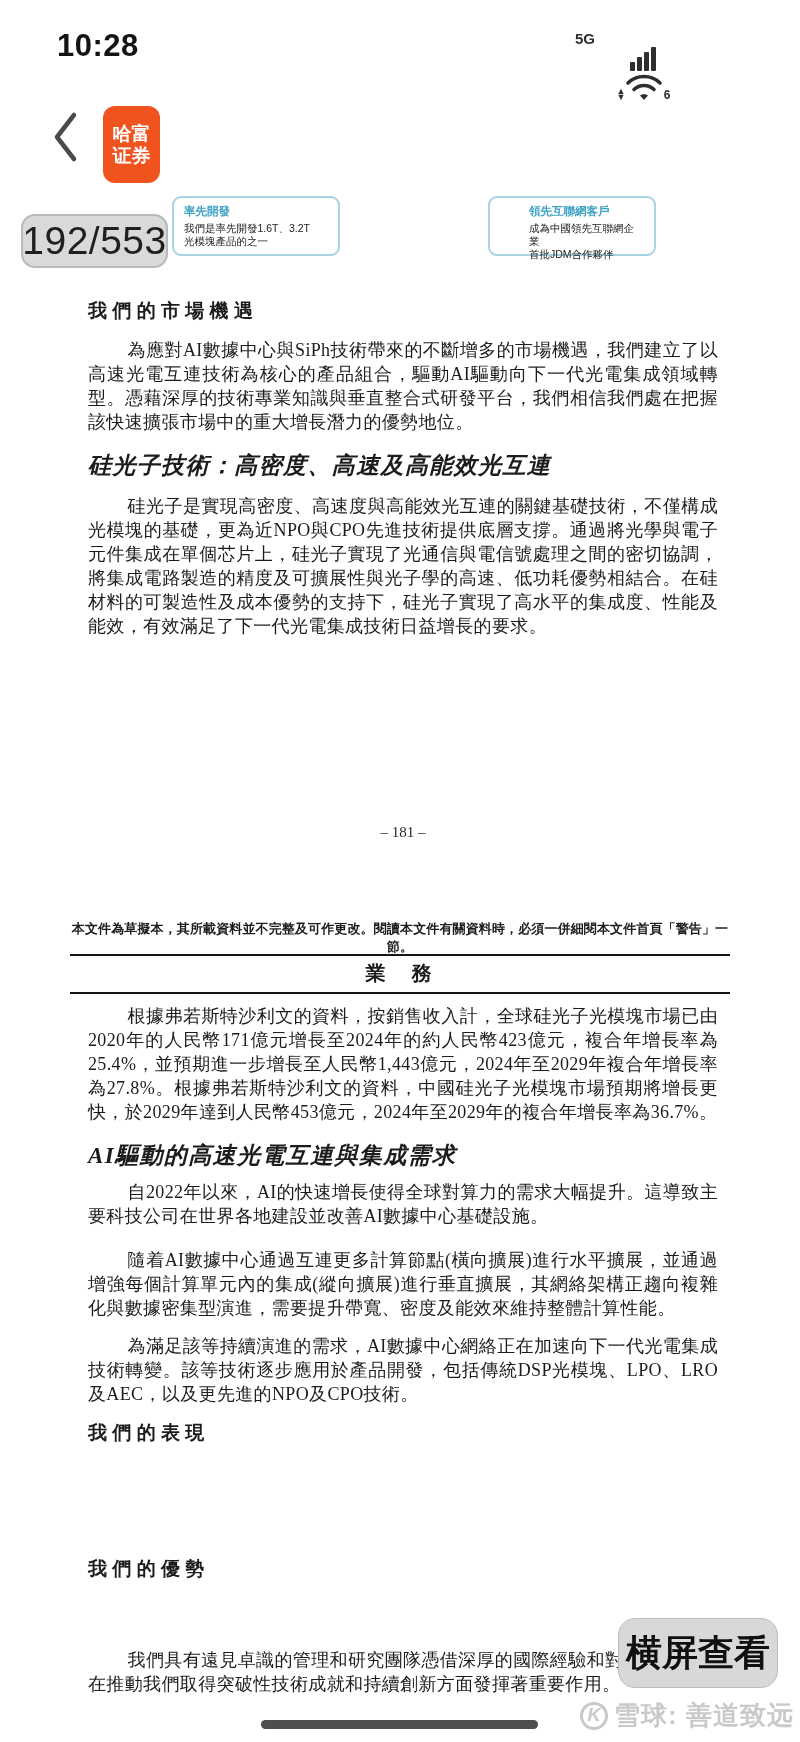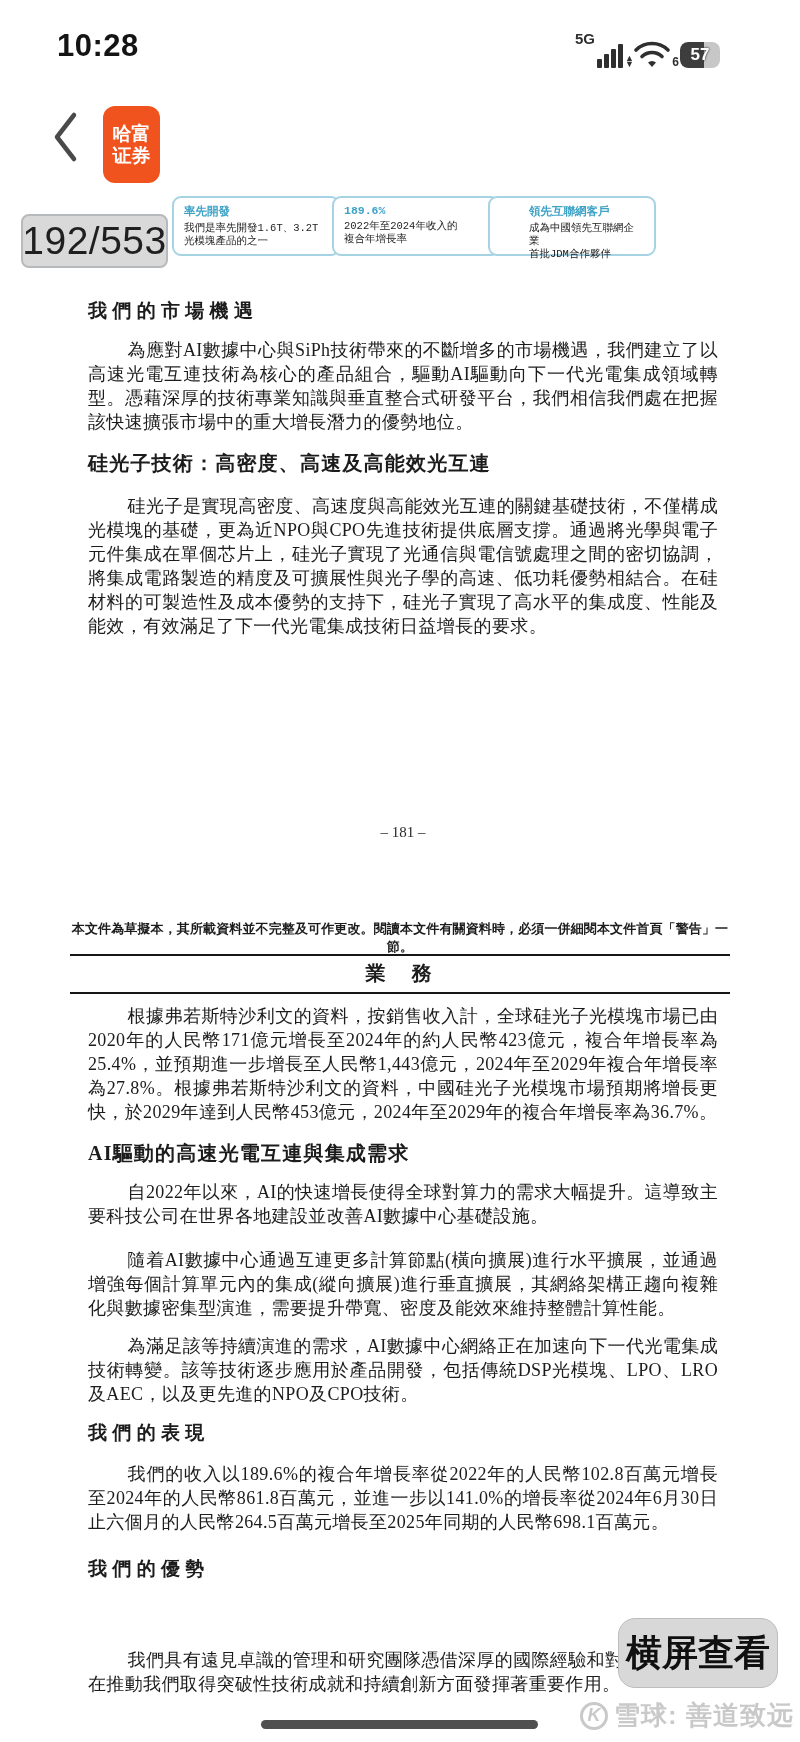--- a/index.html
+++ b/index.html
@@ -7,57 +7,57 @@
     --doc-text:#1c1c1c; --pill-bg:#d9d9d9; --button-bg:#d8d8d8;
     --watermark-gray:#c9c9c9; --homebar-gray:#4f4f4f; --status-dark:#2f2f2f;
   }
   *{margin:0;padding:0;box-sizing:border-box;}
   html,body{background:#fff;}
   .screen{position:relative;width:800px;height:1742px;background:#fff;overflow:hidden;
     font-family:"Liberation Sans",sans-serif;}
 
   
   .time{position:absolute;left:57px;top:28px;font-size:31px;font-weight:600;color:#141414;letter-spacing:.5px;}
-  .status-icons{position:absolute;left:575px;top:32px;width:145px;height:36px;display:flex;align-items:flex-end;}
+  .status-icons{position:absolute;left:575px;top:32px;width:145px;height:36px;display:flex;align-items:center;flex-direction:column;}
   .net-label{font-size:15px;font-weight:700;color:var(--status-dark);align-self:flex-start;margin-top:-2px;margin-right:2px;}
   .sig-bars{display:flex;align-items:flex-end;gap:2px;margin-right:9px;}
   .sig-bars i{display:block;width:5px;background:var(--status-dark);border-radius:1px;}
   .sb1{height:9px;}.sb2{height:14px;}.sb3{height:19px;}.sb4{height:24px;}
   .wifi-wrap{position:relative;width:40px;height:30px;margin-right:8px;}
   .wifi-arrows{position:absolute;left:-7px;bottom:1px;font-size:9px;line-height:6px;color:var(--status-dark);}
   .wifi-gen{position:absolute;right:-7px;bottom:-1px;font-size:12px;font-weight:700;color:var(--status-dark);}
   .battery{position:relative;width:46px;height:26px;border-radius:8px;background:#c7c7c7;overflow:hidden;}
   .battery .fill{position:absolute;left:0;top:0;bottom:0;width:60%;background:#3d3d3d;border-radius:8px 0 0 8px;}
   .battery .pct{position:absolute;inset:0;display:flex;align-items:center;justify-content:center;
     color:#fff;font-size:17px;font-weight:700;text-shadow:0 0 2px #444,0 0 2px #444;border-radius:7px;}
 
   
   .back-btn{position:absolute;left:50px;top:110px;width:30px;height:54px;}
   .app-logo{position:absolute;left:103px;top:106px;width:57px;height:77px;background:var(--brand-orange);
     border-radius:12px;display:flex;flex-direction:column;align-items:center;justify-content:center;
     color:#fff;font-weight:700;font-size:19px;line-height:22px;}
 
   
   .card{position:absolute;top:196px;height:60px;width:168px;border:2px solid var(--card-border);
-    border-radius:9px;background:#fff;padding:6px 10px;font-family:Liberation Mono, monospace;}
+    border-radius:9px;background:#fff;padding:6px 10px;font-family:Liberation Sans, sans-serif;}
   .card .c-title{color:var(--card-title);font-weight:700;font-size:11.5px;margin-bottom:3px;}
   .card .c-body{color:#222;font-size:10.5px;line-height:13px;white-space:pre-line;}
   .card1{left:172px;} .card2{left:332px;} .card3{left:488px;padding-left:39px;}
 
   
   .page-pill{position:absolute;left:21px;top:214px;width:147px;height:54px;background:var(--pill-bg);
-    border:2px solid #b7babc;border-radius:8px;display:flex;align-items:center;justify-content:center;
+    border:2px solid #b7babc;border-radius:14px;display:flex;align-items:center;justify-content:center;
     font-size:39px;color:#1f1f1f;letter-spacing:.5px;}
 
   
   .doc{position:absolute;left:0;top:0;width:632px;height:1742px;color:var(--doc-text);
     font-family:"Liberation Serif",serif;}
   .doc .blk{position:absolute;left:88px;width:630px;}
   .h-bold{font-weight:700;font-size:19px;letter-spacing:.28em;}
-  .h-italic{font-weight:700;font-size:20px;letter-spacing:.06em;}
+  .h-italic{font-weight:700;font-style:italic;font-size:23px;letter-spacing:.06em;}
   .para{font-size:18px;line-height:24px;text-align:justify;text-indent:2.2em;letter-spacing:.02em;}
   .para.noindent{text-indent:0;}
   .pagenum{position:absolute;left:88px;width:630px;top:824px;text-align:center;font-size:15px;color:#2a2a2a;}
   .draft{position:absolute;left:60px;width:680px;top:920px;text-align:center;font-weight:700;font-size:13px;letter-spacing:.01em;}
   .rule{position:absolute;left:70px;width:660px;height:2px;background:#161616;}
   .rule1{top:954px;} .rule2{top:992px;}
   .sec-title{position:absolute;left:70px;width:660px;top:960px;text-align:center;font-weight:700;font-size:20px;letter-spacing:.15em;}
 
   
   .landscape-btn{position:absolute;left:618px;top:1618px;width:160px;height:70px;background:var(--button-bg);
@@ -106,25 +106,20 @@
   <div class="app-logo">
     <span>哈富</span>
     <span>证券</span>
   </div>
 
   <div class="card card1">
     <div class="c-title">率先開發</div>
     <div class="c-body">我們是率先開發1.6T、3.2T
 光模塊產品的之一</div>
   </div>
-  <div class="card card2">
-    <div class="c-title">189.6%</div>
-    <div class="c-body">2022年至2024年收入的
-複合年增長率</div>
-  </div>
   <div class="card card3">
     <div class="c-title">領先互聯網客戶</div>
     <div class="c-body">成為中國領先互聯網企業
 首批JDM合作夥伴</div>
   </div>
 
   <div class="page-pill">192/553</div>
 
   <div class="doc">
 
@@ -138,21 +133,20 @@
     <div class="rule rule1"></div>
     <div class="sec-title">業　務</div>
     <div class="rule rule2"></div>
 
     <div class="blk para" style="top:1004px">根據弗若斯特沙利文的資料，按銷售收入計，全球硅光子光模塊市場已由2020年的人民幣171億元增長至2024年的約人民幣423億元，複合年增長率為25.4%，並預期進一步增長至人民幣1,443億元，2024年至2029年複合年增長率為27.8%。根據弗若斯特沙利文的資料，中國硅光子光模塊市場預期將增長更快，於2029年達到人民幣453億元，2024年至2029年的複合年增長率為36.7%。</div>
     <div class="blk h-italic" style="top:1140px">AI驅動的高速光電互連與集成需求</div>
     <div class="blk para" style="top:1180px">自2022年以來，AI的快速增長使得全球對算力的需求大幅提升。這導致主要科技公司在世界各地建設並改善AI數據中心基礎設施。</div>
     <div class="blk para" style="top:1248px">隨着AI數據中心通過互連更多計算節點(橫向擴展)進行水平擴展，並通過增強每個計算單元內的集成(縱向擴展)進行垂直擴展，其網絡架構正趨向複雜化與數據密集型演進，需要提升帶寬、密度及能效來維持整體計算性能。</div>
     <div class="blk para" style="top:1334px">為滿足該等持續演進的需求，AI數據中心網絡正在加速向下一代光電集成技術轉變。該等技術逐步應用於產品開發，包括傳統DSP光模塊、LPO、LRO及AEC，以及更先進的NPO及CPO技術。</div>
     <div class="blk h-bold" style="top:1420px">我們的表現</div>
-    <div class="blk para" style="top:1462px">我們的收入以189.6%的複合年增長率從2022年的人民幣102.8百萬元增長至2024年的人民幣861.8百萬元，並進一步以141.0%的增長率從2024年6月30日止六個月的人民幣264.5百萬元增長至2025年同期的人民幣698.1百萬元。</div>
     <div class="blk h-bold" style="top:1556px">我們的優勢</div>
     <div class="blk para" style="top:1648px">我們具有遠見卓識的管理和研究團隊憑借深厚的國際經驗和對行業的深</div>
     <div class="blk para noindent" style="top:1672px">在推動我們取得突破性技術成就和持續創新方面發揮著重要作用。</div>
   </div>
 
   <div class="landscape-btn">横屏查看</div>
 
   <div class="watermark">
     <span class="wm-icon">K</span>
     <span class="wm-text">雪球: 善道致远</span>

